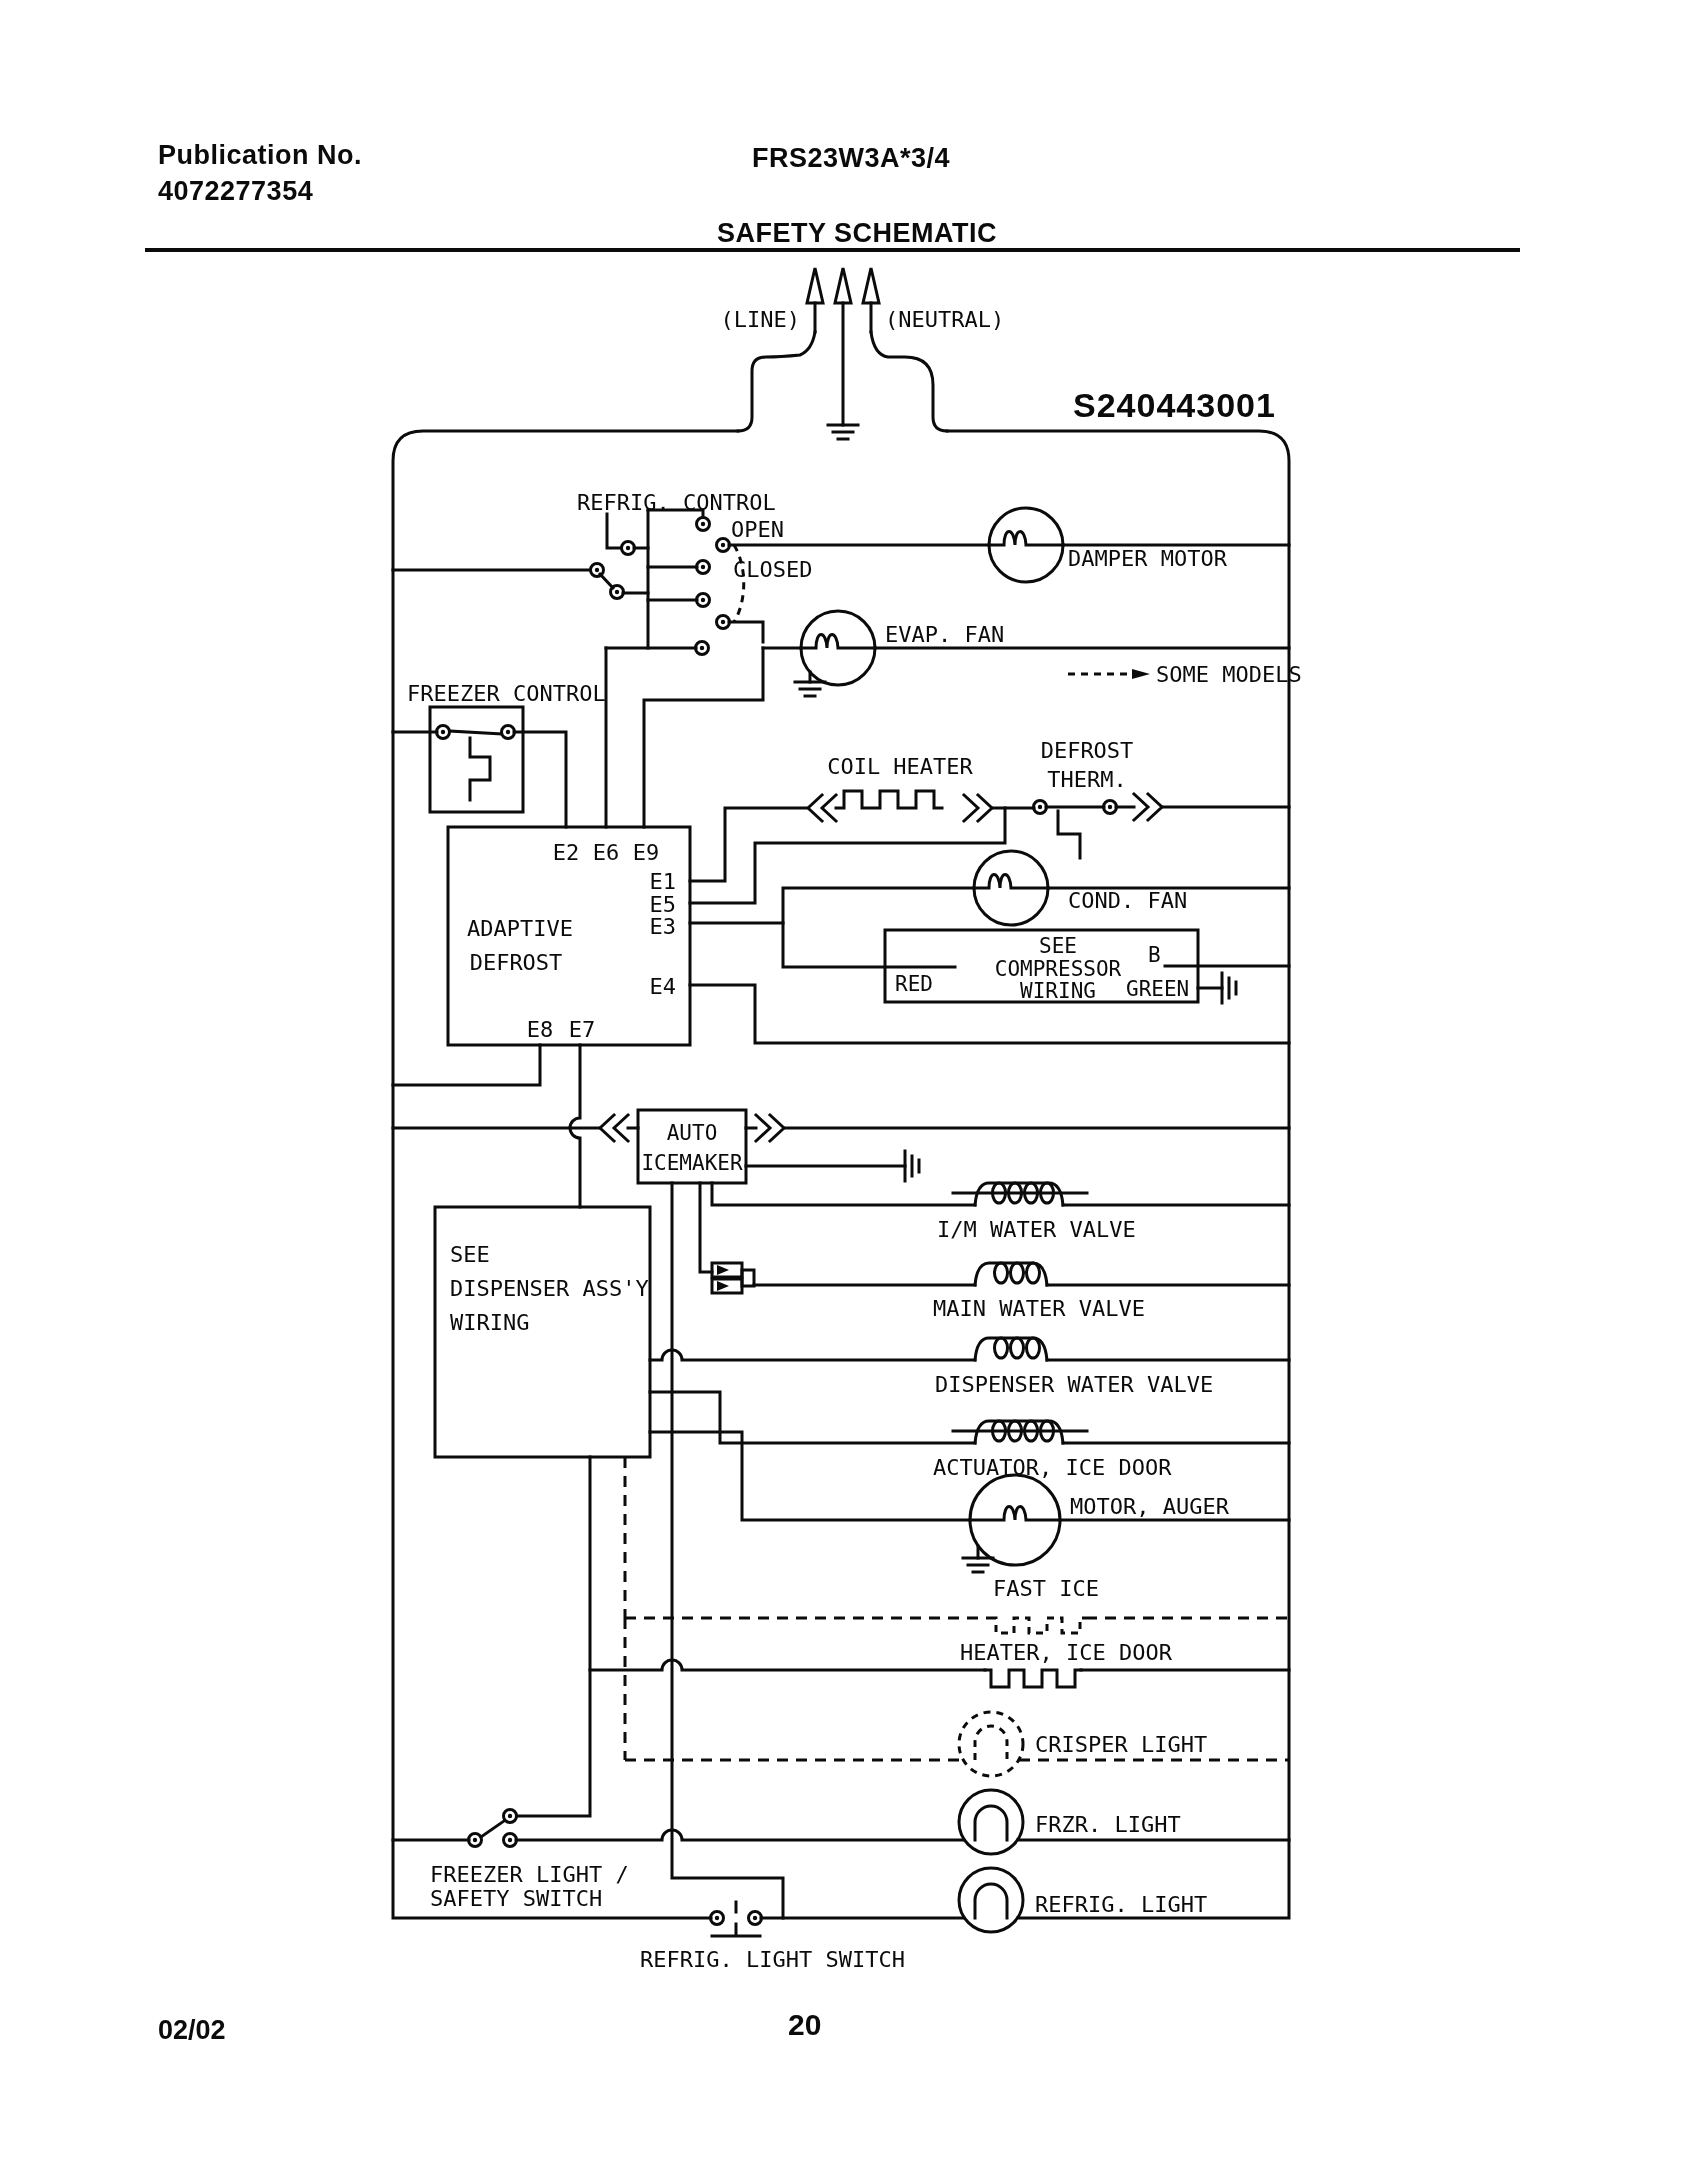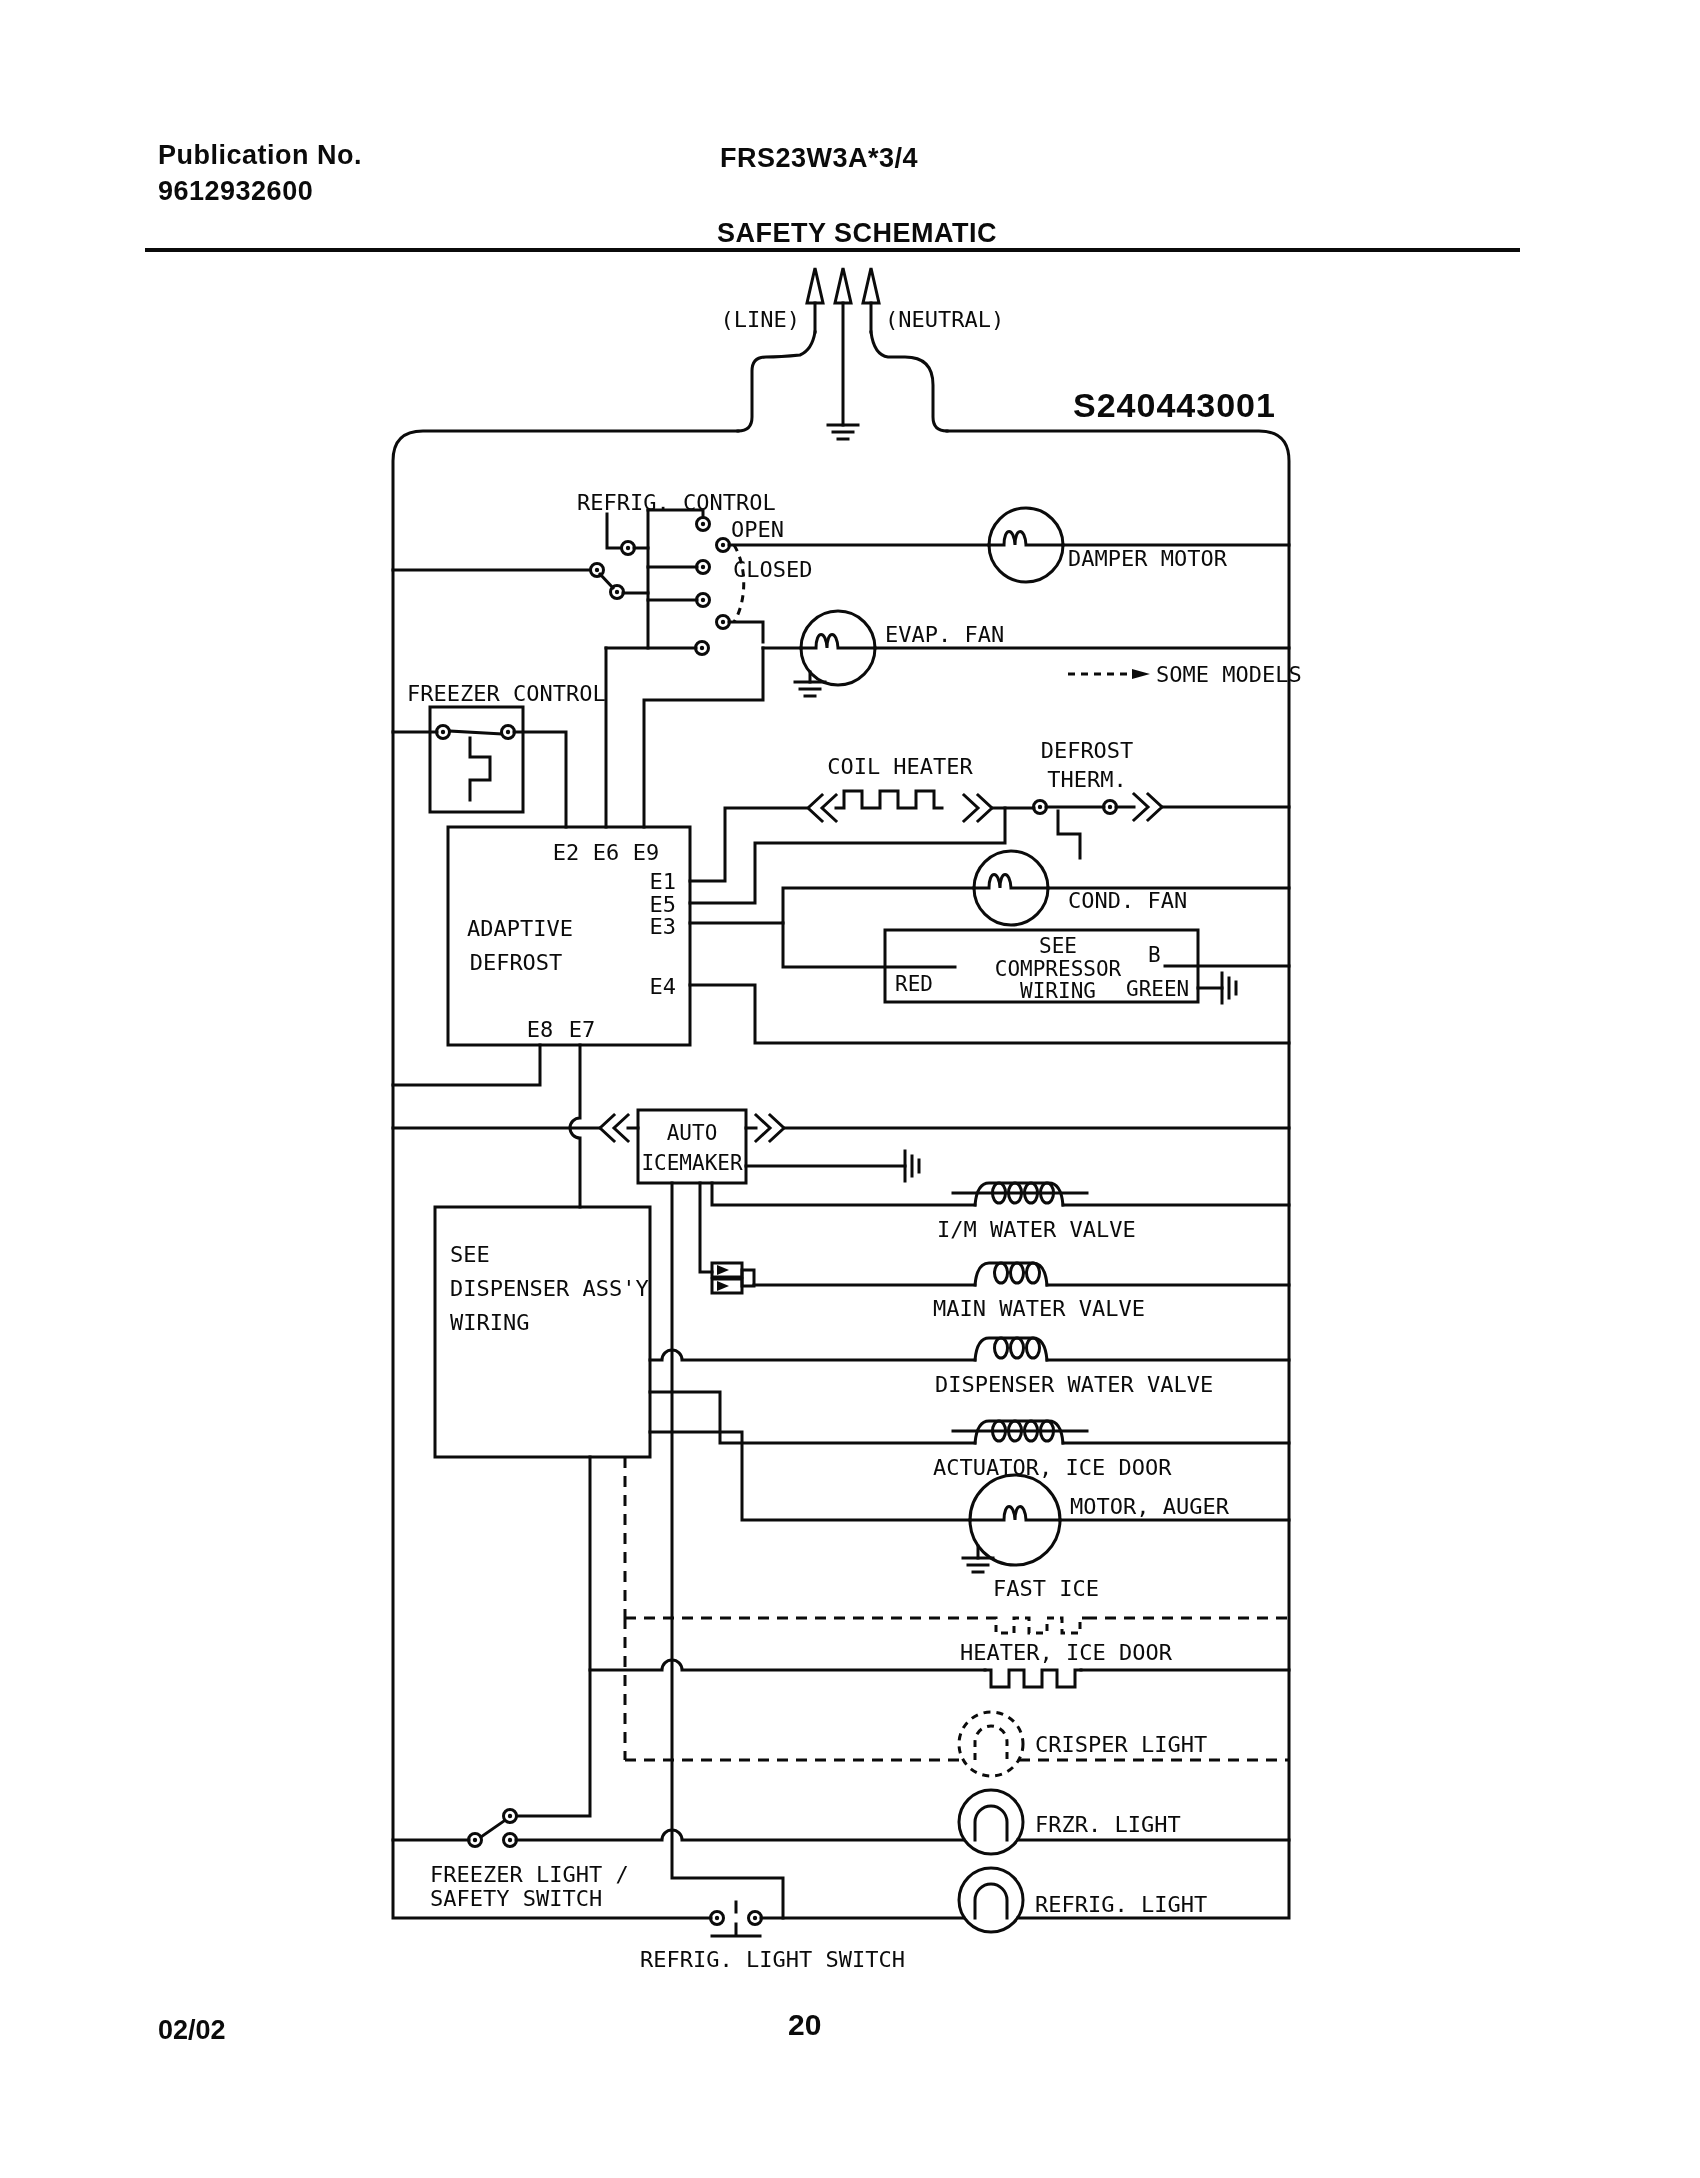--- a/index.html
+++ b/index.html
@@ -17,22 +17,22 @@
   .lbls{font-family:"DejaVu Sans Mono", monospace;font-size:21px;fill:#0b0b0b;}
   .big{font-family:"Liberation Sans", sans-serif;font-weight:700;font-size:34px;fill:#0b0b0b;letter-spacing:1px;}
   .blk{fill:#0b0b0b;stroke:none;}
 </style>
 </head>
 <body>
 
 <div class="page">
 
   <div class="hdr" style="left:158px;top:140px;">Publication No.</div>
-  <div class="hdr" style="left:158px;top:176px;">9612932600</div>
-  <div class="hdr" style="left:720px;top:143px;">FRS23W3A*3/4</div>
+  <div class="hdr" style="left:158px;top:176px;">4072277354</div>
+  <div class="hdr" style="left:752px;top:143px;">FRS23W3A*3/4</div>
   <div class="hdr" style="left:717px;top:218px;">SAFETY SCHEMATIC</div>
   <div class="rule"></div>
 
   <div class="ftr" style="left:158px;top:2015px;font-weight:700;">02/02</div>
   <div class="ftr" style="left:764px;top:2008px;font-size:30px;margin-left:24px;">20</div>
 
   <svg width="1700" height="2178" viewBox="0 0 1700 2178">
 
     <g>
       <path class="w" d="M815,268 L807,303 L823,303 Z"></path>

